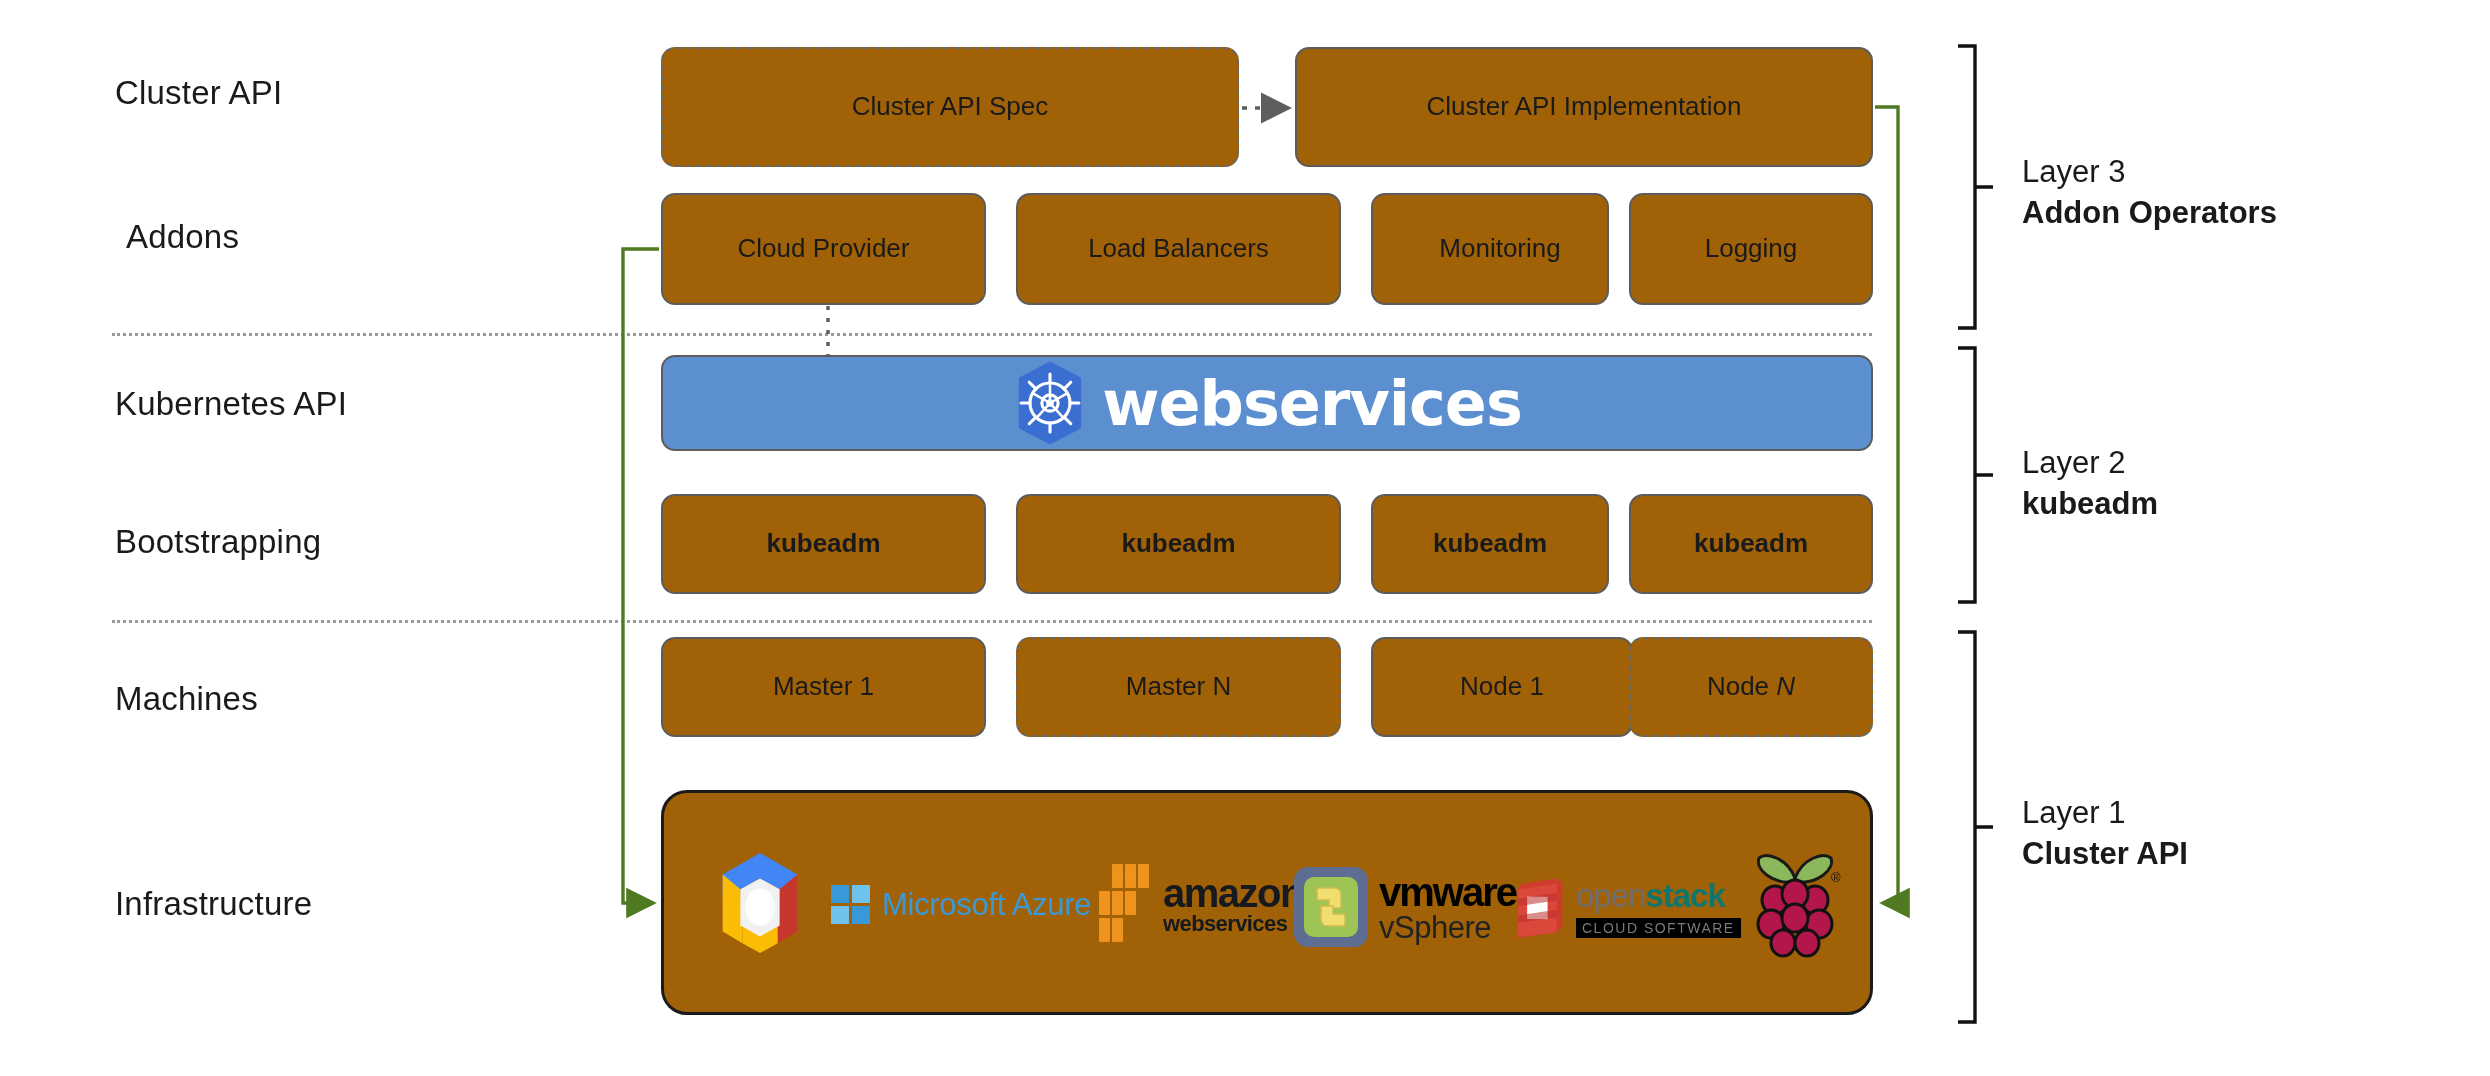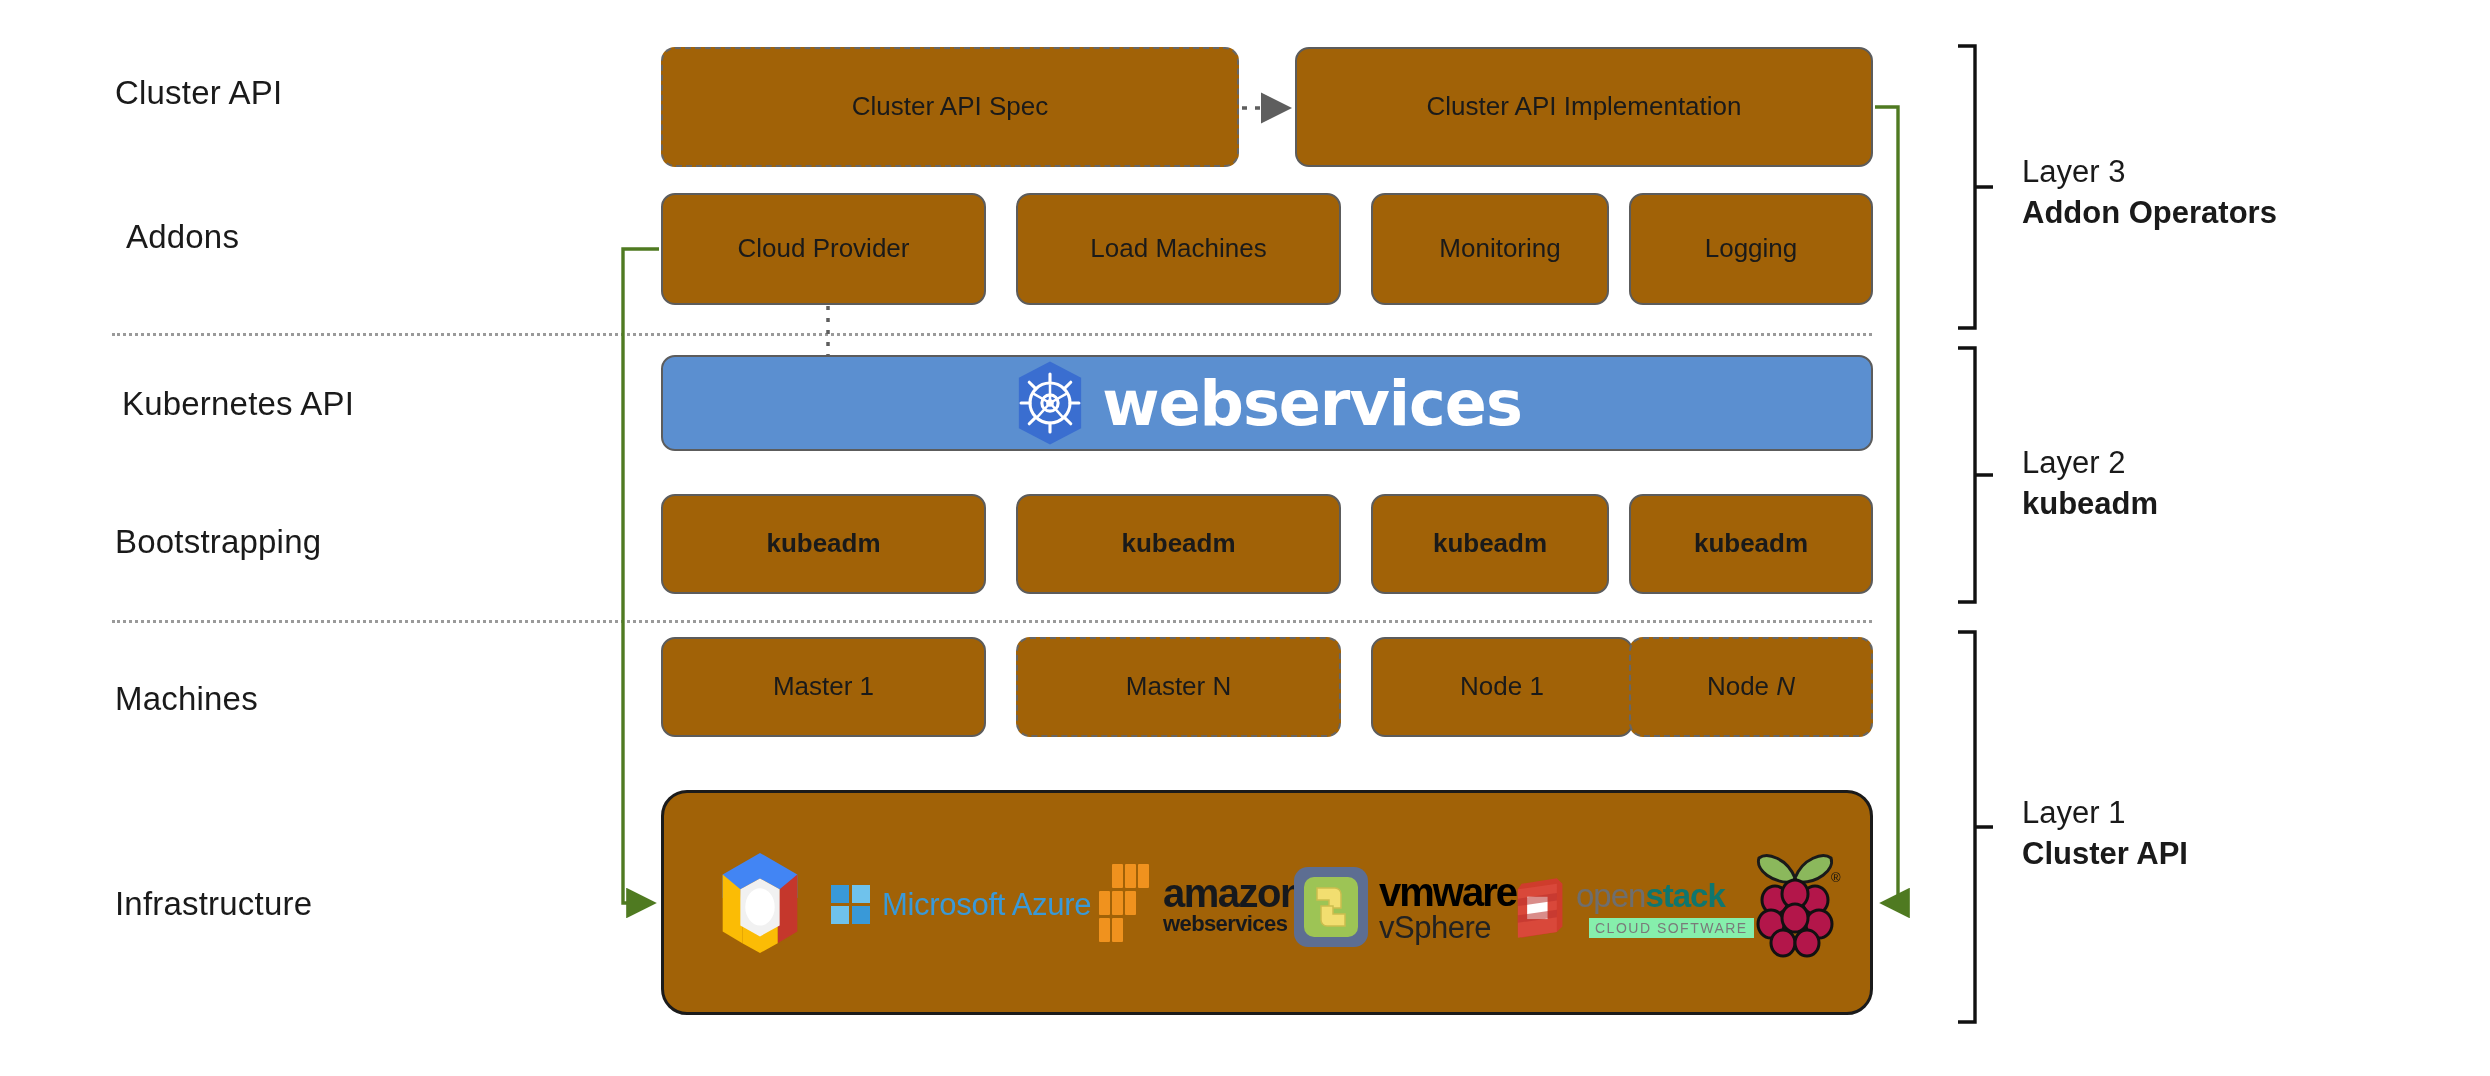--- a/index.html
+++ b/index.html
@@ -65,42 +65,42 @@
   .az-text{color:#3999d8;font-size:31px;margin-left:10px;letter-spacing:-.3px;}
   .aws-text{display:flex;flex-direction:column;line-height:.96;margin-left:6px;}
   .aws-top{font-size:40px;font-weight:bold;color:#16191d;letter-spacing:-1.5px;}
   .aws-bot{font-size:22px;font-weight:bold;color:#16191d;letter-spacing:-.6px;}
   .vm-text{display:flex;flex-direction:column;line-height:1;margin-left:10px;}
   .vm-top{font-size:40px;font-weight:bold;color:#000;letter-spacing:-2px;}
   .vm-bot{font-size:31px;color:#222;letter-spacing:-.5px;}
   .os-text{display:flex;flex-direction:column;margin-left:8px;}
   .os-top{font-size:33px;color:#6e6e6e;letter-spacing:-1px;}
   .os-top b{color:#0f766e;font-weight:bold;}
-  .os-bot{font-size:14px;color:#7a7a7a;letter-spacing:1.5px;background:#86efac;padding:2px 6px;margin-top:3px;margin-left:13px;}
+  .os-bot{font-size:14px;color:#7a7a7a;letter-spacing:1.5px;background:#000000;padding:2px 6px;margin-top:3px;}
 </style>
 </head>
 <body>
 
 <div class="stage">
 
   <div class="hsep" style="left:112px;top:333px;width:1760px;"></div>
   <div class="hsep" style="left:112px;top:620px;width:1760px;"></div>
 
   <div class="rowlabel" style="left:115px;top:74px;">Cluster API</div>
   <div class="rowlabel" style="left:126px;top:218px;">Addons</div>
-  <div class="rowlabel" style="left:122px;top:385px;">Kubernetes API</div>
+  <div class="rowlabel" style="left:115px;top:385px;">Kubernetes API</div>
   <div class="rowlabel" style="left:115px;top:523px;">Bootstrapping</div>
   <div class="rowlabel" style="left:115px;top:680px;">Machines</div>
   <div class="rowlabel" style="left:115px;top:885px;">Infrastructure</div>
 
   <div class="box dashed" style="left:661px;top:47px;width:578px;height:120px;">Cluster API Spec</div>
   <div class="box" style="left:1295px;top:47px;width:578px;height:120px;">Cluster API Implementation</div>
 
   <div class="box" style="left:661px;top:193px;width:325px;height:112px;">Cloud Provider</div>
-  <div class="box" style="left:1016px;top:193px;width:325px;height:112px;">Load Machines</div>
+  <div class="box" style="left:1016px;top:193px;width:325px;height:112px;">Load Balancers</div>
   <div class="box" style="left:1371px;top:193px;width:238px;height:112px;padding-left:20px;">Monitoring</div>
   <div class="box" style="left:1629px;top:193px;width:244px;height:112px;">Logging</div>
 
   <div class="kbanner" style="left:661px;top:355px;width:1212px;height:96px;">
     <span style="display:block;width:76px;height:86px;">
       <svg viewBox="0 0 100 116" width="76" height="86" aria-hidden="true">
         <path d="M50 2 L92 24 L92 92 L50 114 L8 92 L8 24 Z" fill="#3a6ed0"></path>
         <g fill="none" stroke="#ffffff" stroke-width="4.2" stroke-linecap="round">
           <circle cx="50" cy="58" r="27"></circle>
           <circle cx="50" cy="58" r="11"></circle>

